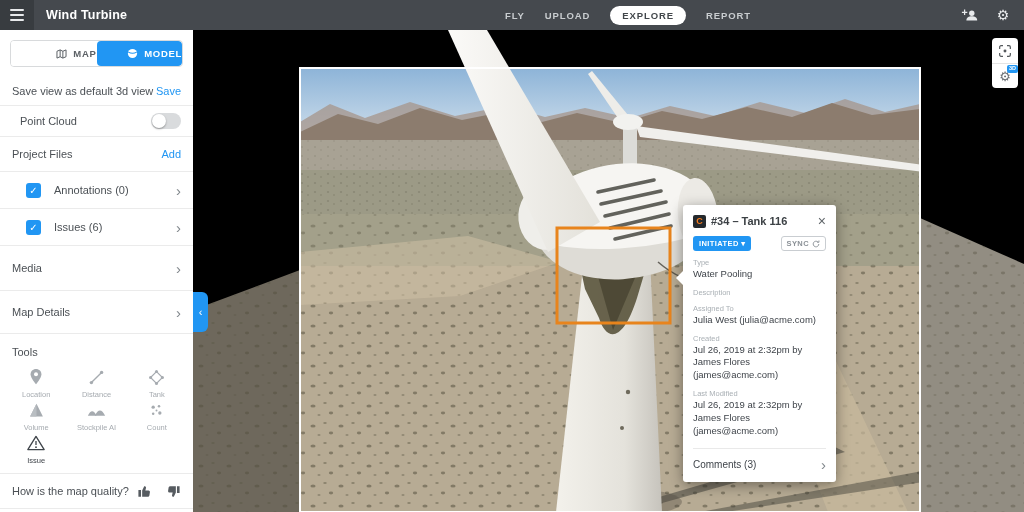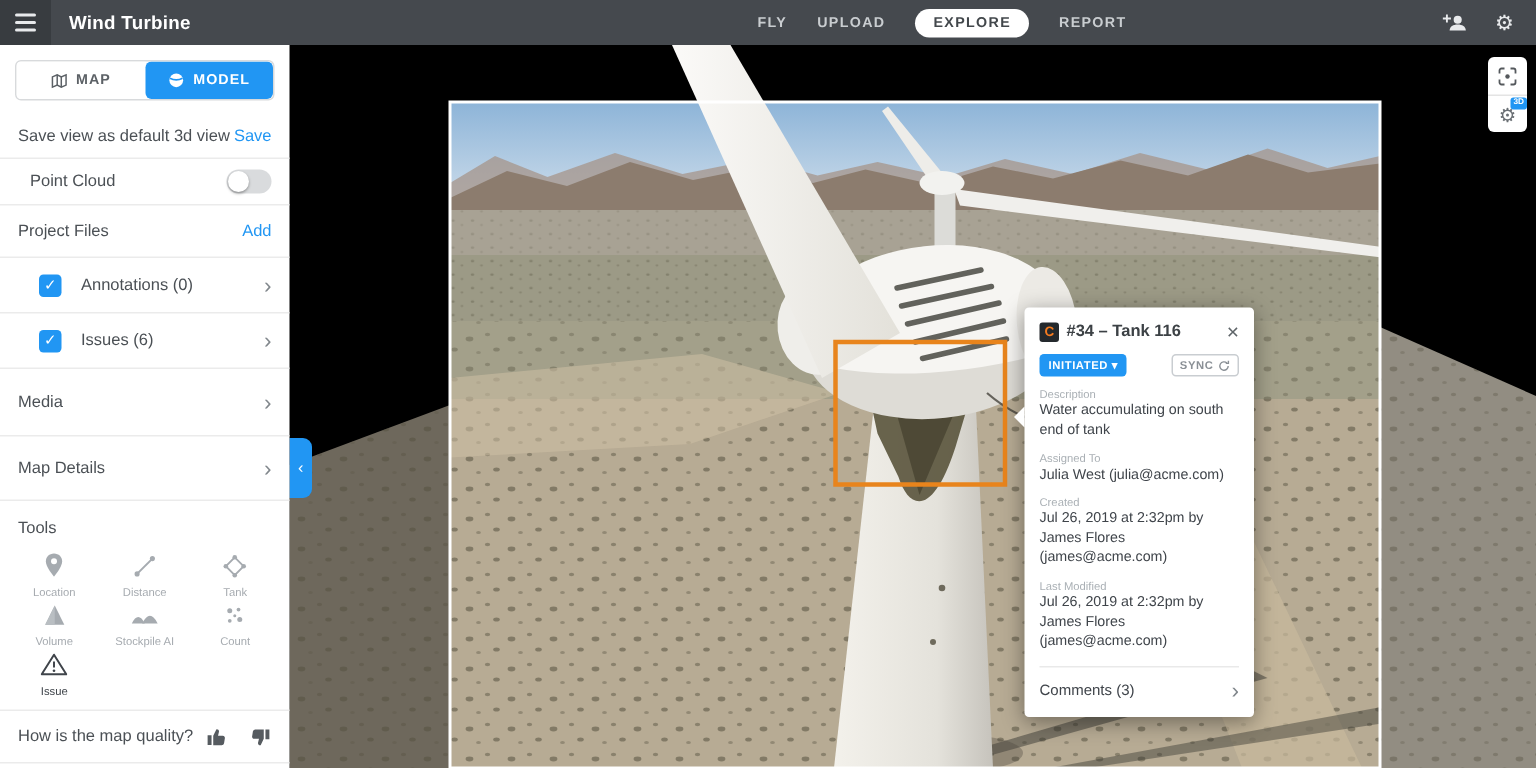--- a/index.html
+++ b/index.html
@@ -19,21 +19,21 @@
   .tb-tab { color:#c9cdd0; font-size:9.5px; font-weight:bold; letter-spacing:.9px; cursor:pointer; }
   .tb-tab.active { background:#fff; color:#42474b; padding:4px 12px; border-radius:11px; }
   .tb-right { position:absolute; right:12px; top:0; height:30px; display:flex; align-items:center; gap:15px; }
   .tb-icon { width:18px; height:18px; display:flex; align-items:center; justify-content:center; cursor:pointer; }
 
   
   .sidebar { position:absolute; left:0; top:30px; width:193px; height:482px;
     background:#fff; z-index:20; color:#4b5055; }
   .seg-wrap { padding:10px 10px 9px 10px; }
   .seg { display:flex; height:27px; border:1px solid #d8dadc; border-radius:4px; overflow:hidden; }
-  .seg-btn { flex:1; display:flex; align-items:center; justify-content:center; gap:6px;
+  .seg-btn { flex:1; display:flex; align-items:center; justify-content:flex-end; gap:6px;
     font-size:9.5px; font-weight:bold; letter-spacing:.7px; color:#5c6166; background:#fff; cursor:pointer; }
   .seg-btn.active { background:#2196f3; color:#fff; border-radius:4px; }
   .sb-row { display:flex; align-items:center; padding:0 12px; border-bottom:1px solid #ebebeb;
     font-size:11px; color:#4b5055; }
   .sb-row .grow { flex:1; }
   .link { color:#2196f3; font-size:11px; cursor:pointer; }
   .chev { color:#81878c; font-size:15px; line-height:1; cursor:pointer; }
   .chev-down { display:inline-block; transform:rotate(90deg); }
   .toggle { width:30px; height:16px; background:#d9dbdd; border-radius:8px; position:relative; cursor:pointer; }
   .toggle .knob { position:absolute; left:1px; top:1px; width:14px; height:14px; background:#fff;
@@ -407,22 +407,25 @@
       <span class="pill-status"><span>INITIATED</span> <span>▾</span></span>
       <span class="pill-sync">
         <span>SYNC</span>
         <svg width="8" height="8" viewBox="0 0 12 12">
             <path d="M10.2 6a4.2 4.2 0 1 1-1.3-3" fill="none" stroke="#8a9096" stroke-width="1.4"></path>
             <path d="M10.4 .8v2.6H7.8" fill="none" stroke="#8a9096" stroke-width="1.4"></path>
           </svg>
       </span>
     </div>
     <div class="fld">
+      <div class="f-lbl">Type</div>
+      <div class="f-val">Water Pooling</div>
+    </div>
+    <div class="fld">
       <div class="f-lbl">Description</div>
-      <div class="f-val">Water accumulating on south end of tank</div>
     </div>
     <div class="fld">
       <div class="f-lbl">Assigned To</div>
       <div class="f-val">Julia West (julia@acme.com)</div>
     </div>
     <div class="fld">
       <div class="f-lbl">Created</div>
       <div class="f-val">Jul 26, 2019 at 2:32pm by James Flores (james@acme.com)</div>
     </div>
     <div class="fld">

